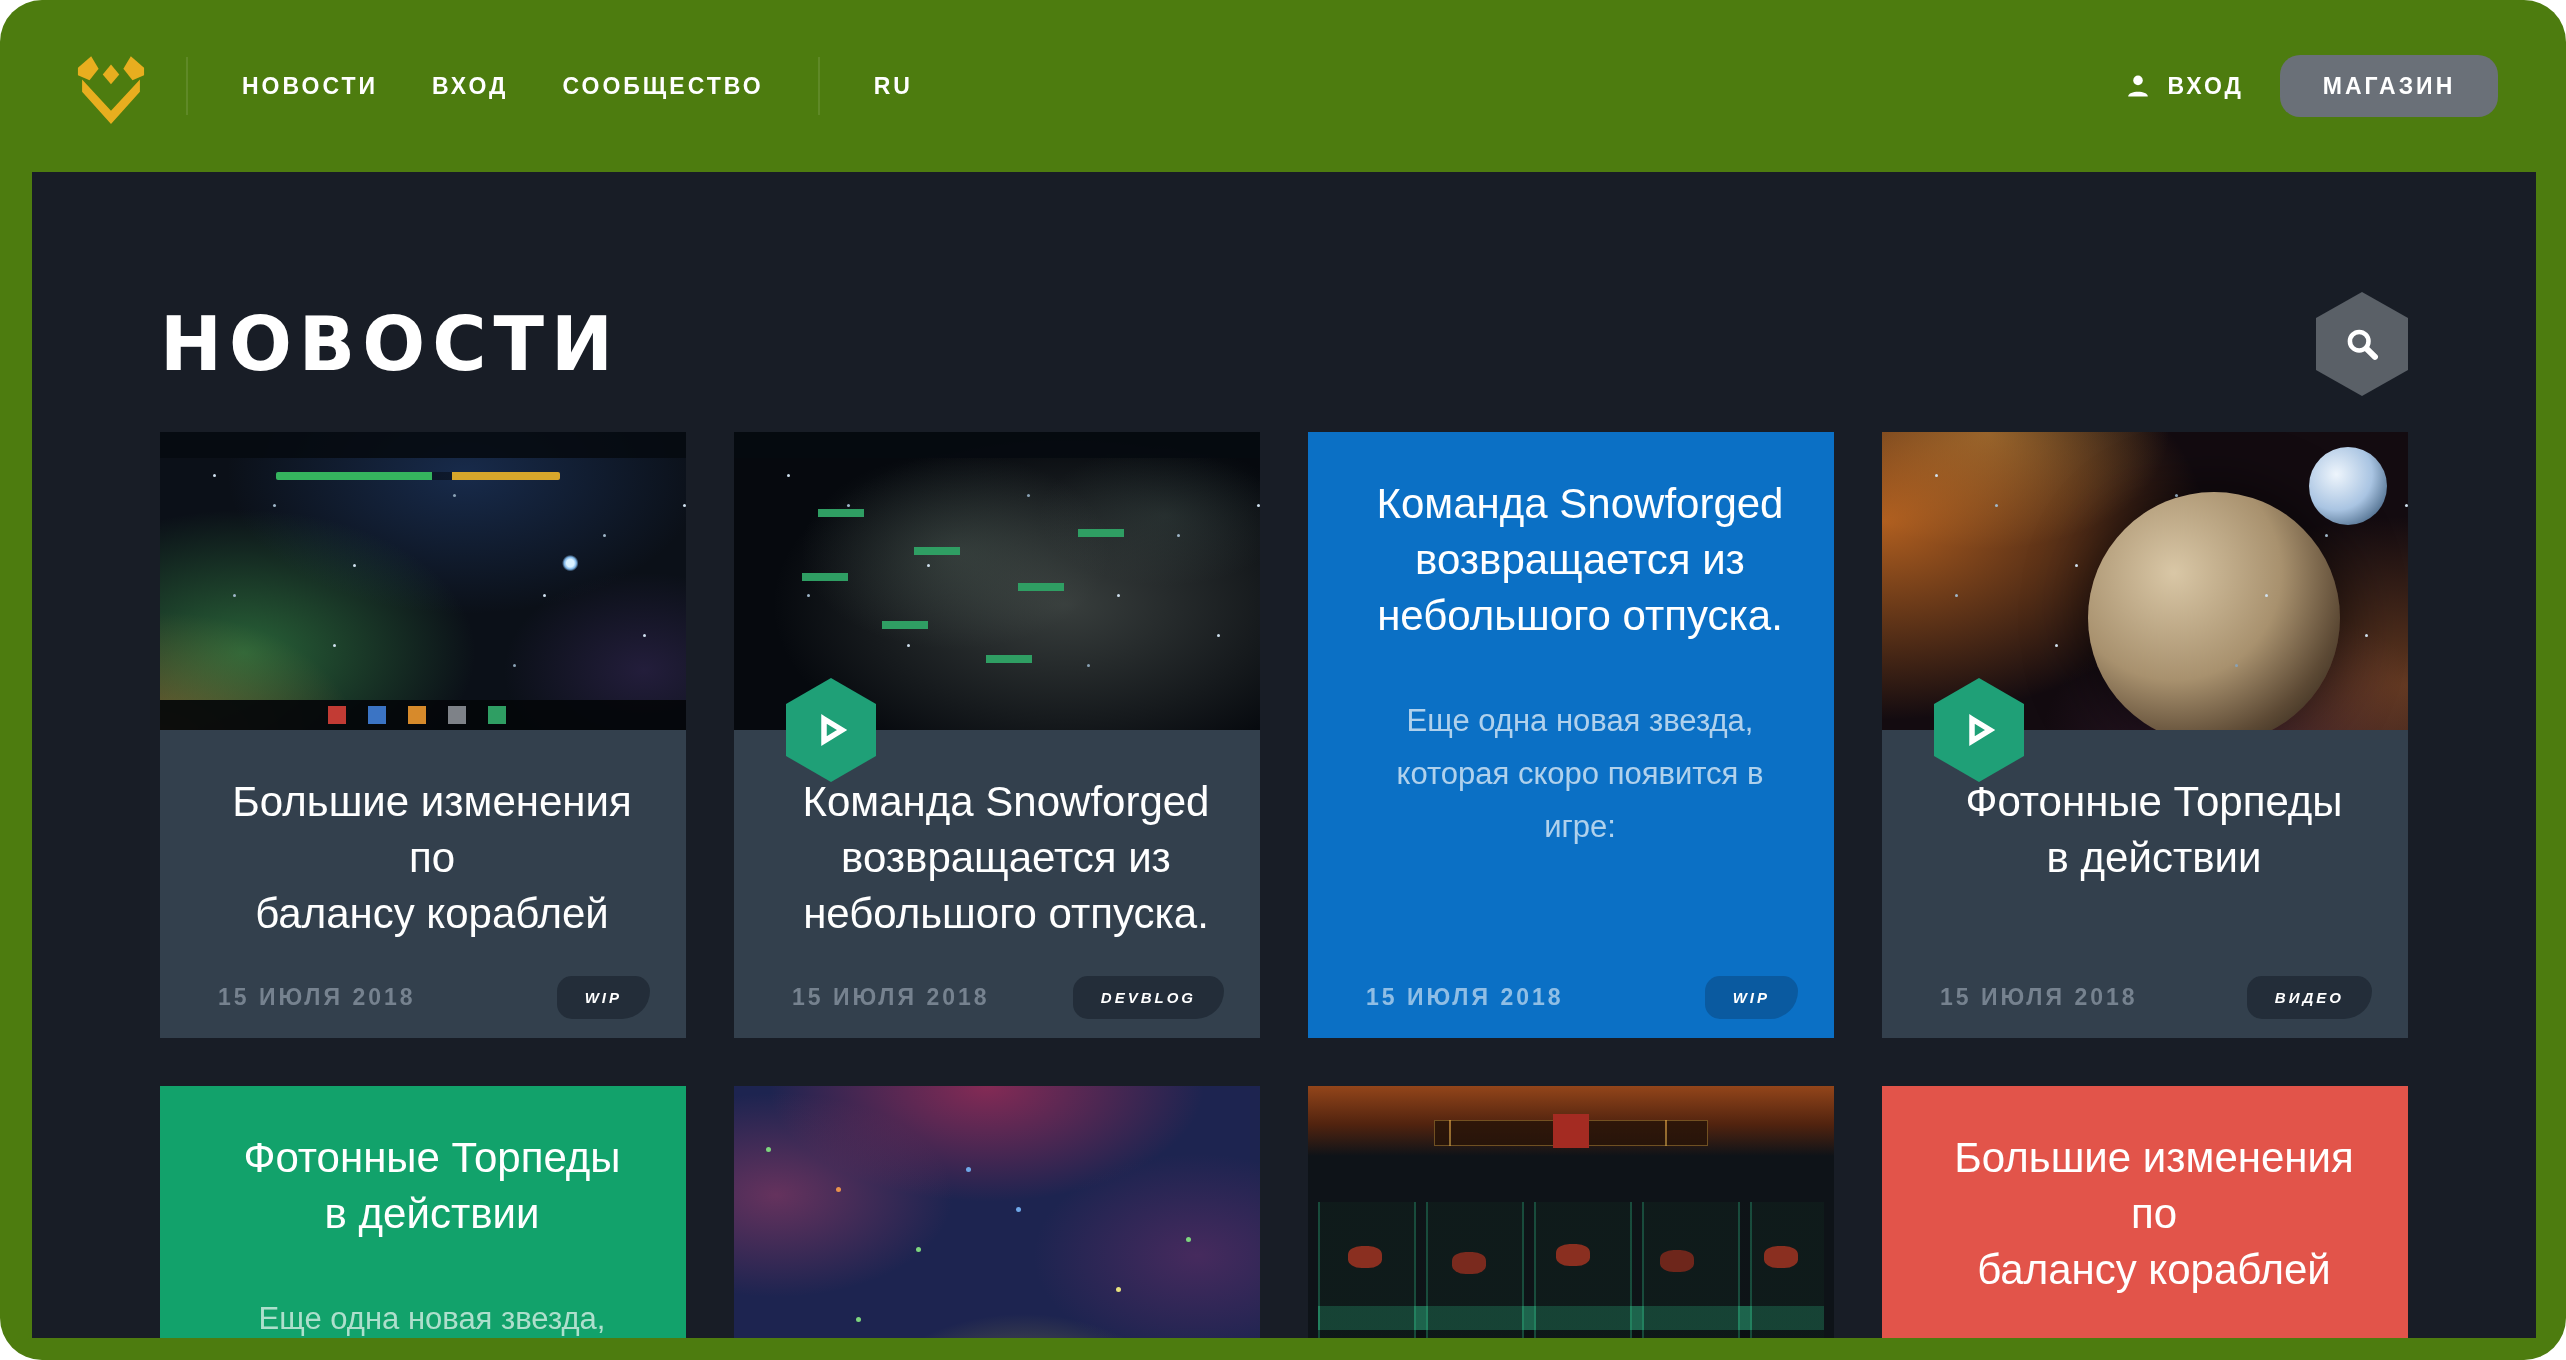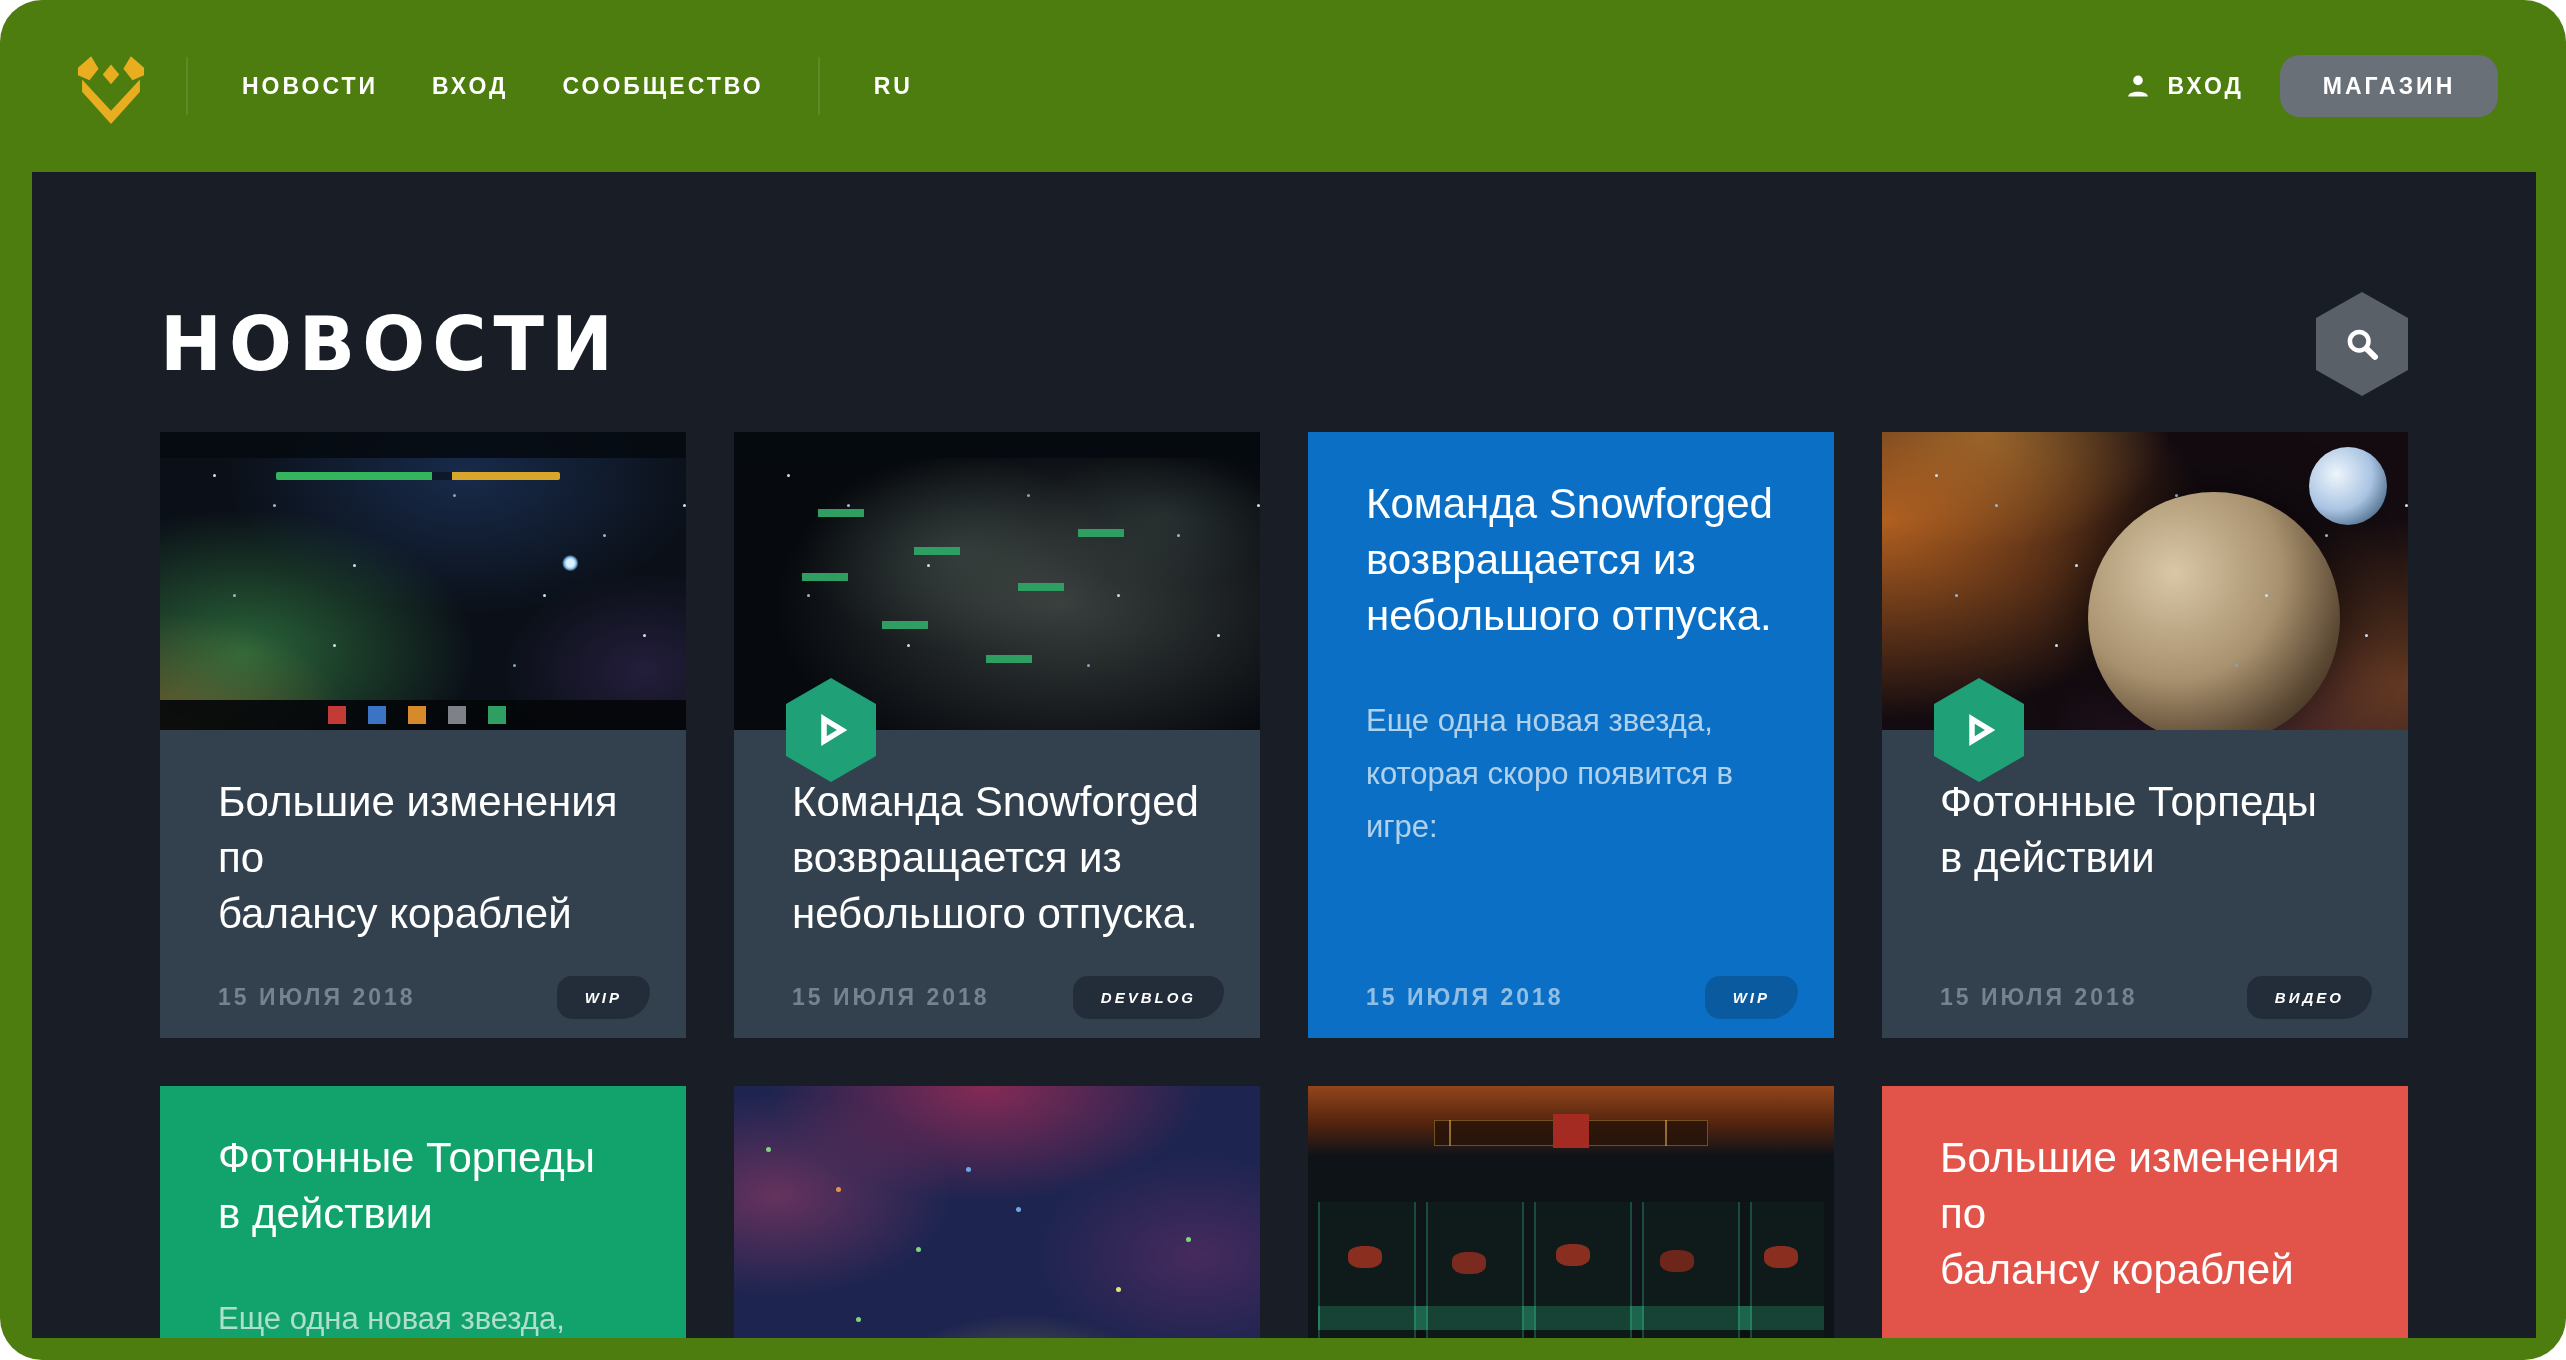--- a/index.html
+++ b/index.html
@@ -25,21 +25,21 @@
   
   .panel { position:absolute; left:32px; right:30px; top:172px; bottom:22px; background:#181D26; overflow:hidden; }
   .content { width:2248px; margin-left:128px; }
   .title-row { margin-top:120px; height:104px; display:flex; align-items:center; justify-content:space-between; }
   .page-title { color:#fff; font-family:"DejaVu Sans","Liberation Sans",sans-serif; font-size:74px; font-weight:bold; letter-spacing:7px; }
   .hex { clip-path:polygon(50% 0%,100% 25%,100% 75%,50% 100%,0% 75%,0% 25%); }
   .search-btn { width:92px; height:104px; background:#5A6067; display:flex; align-items:center; justify-content:center; cursor:pointer; }
 
   
   .grid { margin-top:36px; display:grid; grid-template-columns:repeat(4,526px); grid-template-rows:606px 606px; gap:48px; }
-  .card { position:relative; overflow:hidden; cursor:pointer; }
+  .card { position:relative; overflow:hidden; cursor:pointer;text-align:center; }
   .card-img { position:relative; height:298px; overflow:hidden; }
   .card-body { position:relative; height:308px; background:#33404D; padding:44px 40px 0 58px; }
   .card.solid { padding:44px 40px 0 58px; }
   .solid-blue  { background:#0B70C5; }
   .solid-green { background:#12A26B; }
   .solid-red   { background:#E2544A; }
   .card-title { color:#fff; font-size:42px; line-height:56px; font-weight:500; }
   .card-title span { display:block; }
   .card-text { margin-top:50px; font-size:31px; line-height:53px; }
   .card-text span { display:block; }

